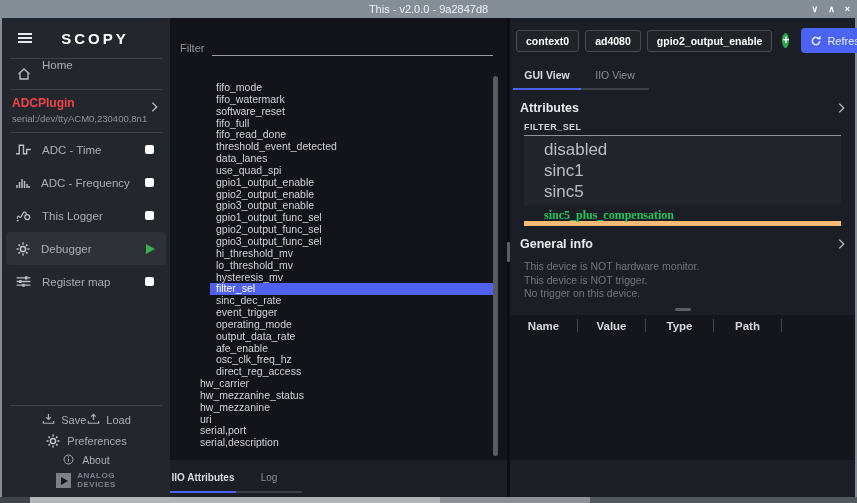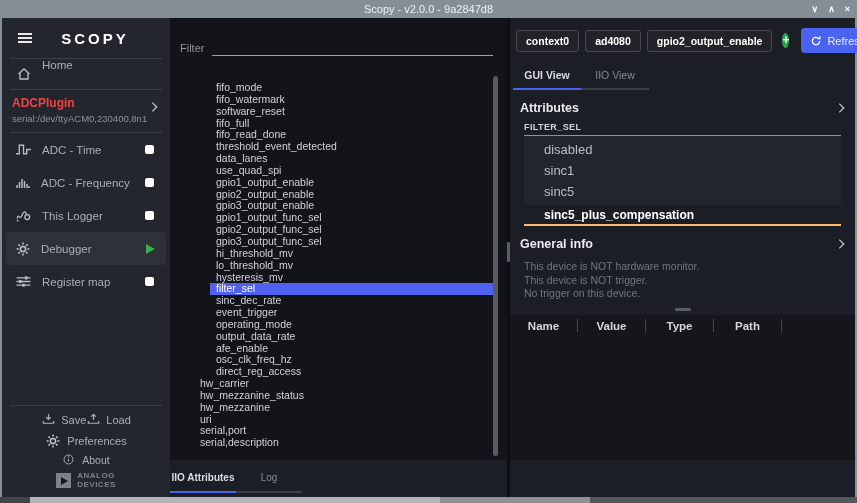--- a/index.html
+++ b/index.html
@@ -76,41 +76,41 @@
   .refresh-btn { height:25px; background:var(--accent,#4a63f2); border:none; border-radius:4px; color:#e8ecff;
                  font-size:11px; display:flex; align-items:center; gap:5px; padding:0 9px; font-family:inherit; }
   .right-tabs { display:flex; margin:9px 0 0 3px; }
   .section-header { display:flex; align-items:center; margin:6px 10px 0 10px; height:24px; color:#e8eaed;
                     font-weight:bold; font-size:12.5px; flex-shrink:0; }
   .section-chevron { margin-left:auto; display:flex; }
   .fs-block { margin:2px 14px 0 14px; flex-shrink:0; }
   .fs-label { font-size:9px; font-weight:bold; color:#d0d4da; letter-spacing:.4px; padding-bottom:3px;
               border-bottom:1px solid #8d939c; }
   .fs-popup { background:#23252d; padding:3px 0; }
-  .fs-option { height:21px; line-height:21px; padding-left:20px; font-size:13px; color:#b9bdc4; }
-  .fs-selected { height:21px; line-height:21px; padding-left:20px; font-size:12px; font-weight:bold; color:#ffffff;
-                 border-bottom:2px solid #fdba74; }
+  .fs-option { height:21px; line-height:21px; padding-left:20px; font-size:17px; color:#b9bdc4; }
+  .fs-selected { height:21px; line-height:21px; padding-left:20px; font-size:12px; font-weight:bold; color:#22c55e;
+                 border-bottom:5px solid #fdba74;font-family:Liberation Serif, serif; }
   .info-lines { margin:4px 14px 0 14px; flex-shrink:0; }
   .info-line { font-size:10.5px; color:#70757e; line-height:13.5px; }
   .splitter-strip { height:10px; margin-top:4px; display:flex; align-items:center; justify-content:center; flex-shrink:0; }
   .splitter-dash { width:16px; height:3px; border-radius:1.5px; background:#5a5e66; }
   .iio-table { flex:1; background:#15161b; display:flex; flex-direction:column; min-height:0; }
   .table-header { height:22px; display:flex; align-items:center; flex-shrink:0; }
   .th-cell { width:67px; text-align:center; color:#d4d7dc; font-weight:bold; font-size:11.5px; }
   .th-sep { width:1px; height:13px; background:#42464e; }
   .table-body { flex:1; }
   .right-bottom { height:37px; background:var(--panel,#1c1e25); flex-shrink:0; }
   .icon { display:inline-flex; align-items:center; justify-content:center; }
 </style>
 </head>
 <body>
 
 <div class="app">
   <div class="titlebar">
-    <span>Scopy - v2.0.0 - 9a2847d8</span>
+    <span>This - v2.0.0 - 9a2847d8</span>
     <span class="win-controls">
       <span>∨</span>
       <span>∧</span>
       <span>×</span>
     </span>
   </div>
 
   <div class="main">
 
     <aside class="sidebar">

